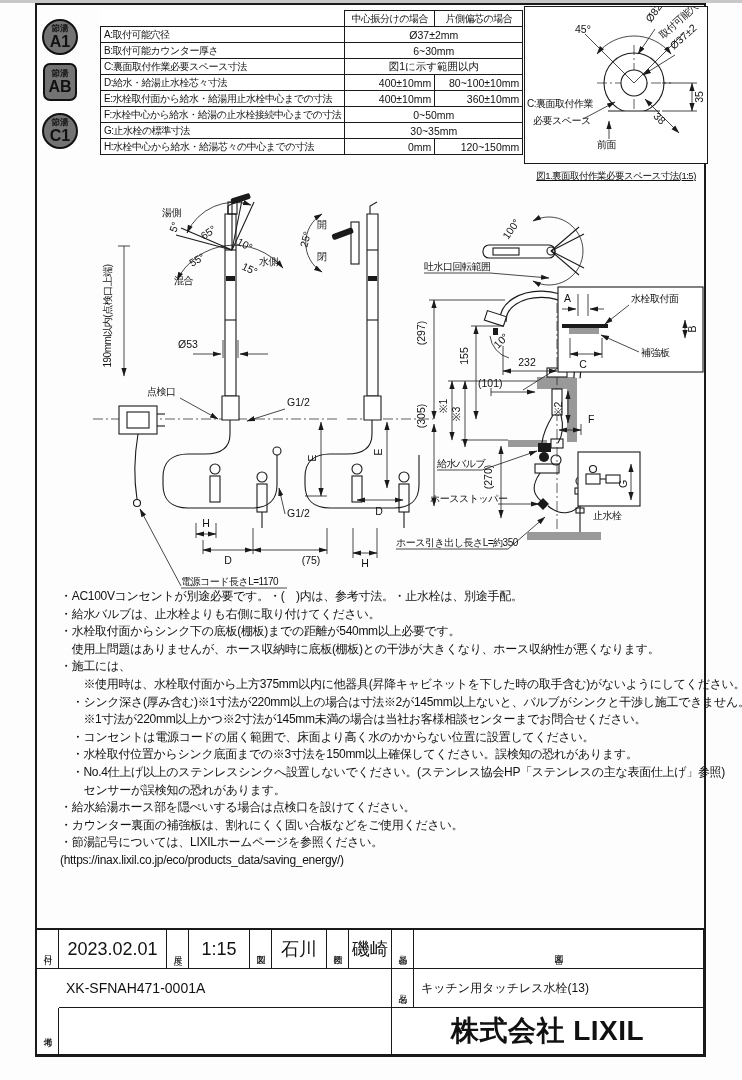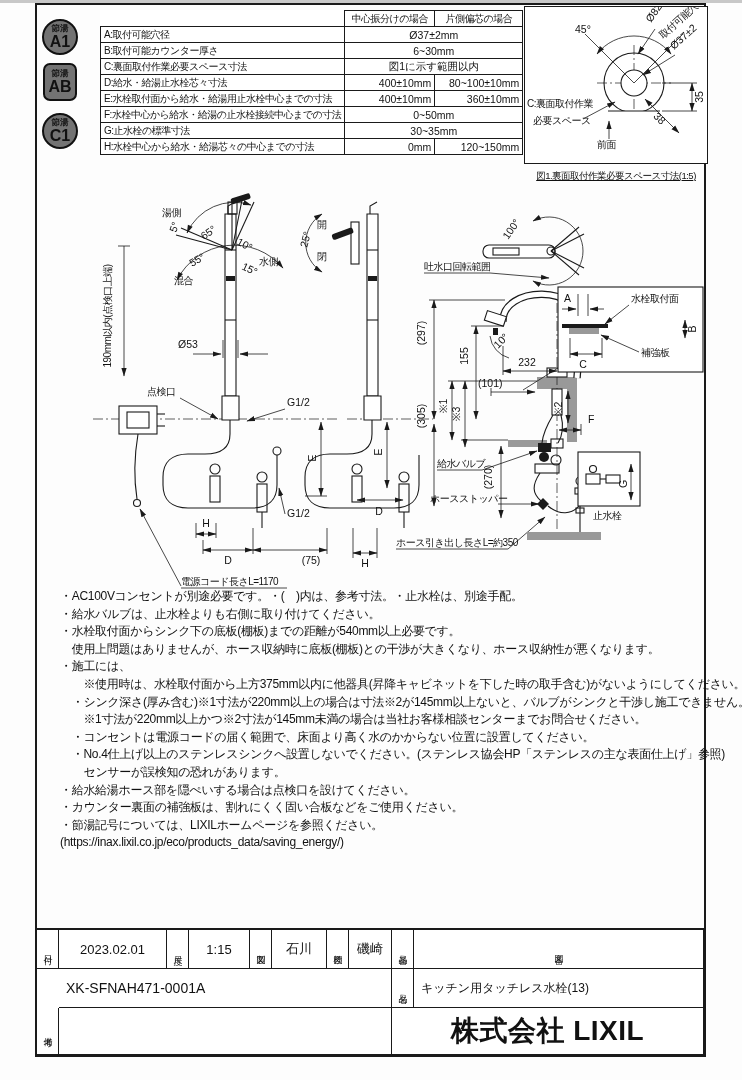--- a/index.html
+++ b/index.html
@@ -44,21 +44,21 @@
   .notes{position:absolute;left:60px;top:588px;width:648px;}
   .note{white-space:pre;font-size:12px;line-height:17.6px;letter-spacing:-0.3px;}
   
   .tblock{position:absolute;left:35px;top:928px;width:671px;height:129px;box-sizing:border-box;
           border:2px solid #1a1a1a;background:#fff;display:grid;
           grid-template-columns:22px 108px 22px 61px 22px 55px 22px 43px 22px 1fr;
           grid-template-rows:39px 39px 1fr;}
   .tc{border-right:1.2px solid #1a1a1a;border-bottom:1.2px solid #1a1a1a;display:flex;align-items:center;
       justify-content:center;box-sizing:border-box;overflow:hidden;}
   .vlab{writing-mode:vertical-rl;text-orientation:upright;font-size:9px;letter-spacing:1px;}
-  .val{font-size:13px;}
+  .val{font-size:18px;}
   .left{justify-content:flex-start;padding-left:7px;}
   .big{font-size:14px;}
   .prod{font-size:12px;}
   .company{font-size:28px;font-weight:bold;letter-spacing:0.5px;text-align:center;}
 </style>
 </head>
 <body>
 
 <div class="page">
   <div class="topstrip"></div>
@@ -416,20 +416,21 @@
   <div class="notes">
     <div class="note">・AC100Vコンセントが別途必要です。・(　)内は、参考寸法。・止水栓は、別途手配。</div>
     <div class="note">・給水バルブは、止水栓よりも右側に取り付けてください。</div>
     <div class="note">・水栓取付面からシンク下の底板(棚板)までの距離が540mm以上必要です。</div>
     <div class="note">　使用上問題はありませんが、ホース収納時に底板(棚板)との干渉が大きくなり、ホース収納性が悪くなります。</div>
     <div class="note">・施工には、</div>
     <div class="note">　　※使用時は、水栓取付面から上方375mm以内に他器具(昇降キャビネットを下した時の取手含む)がないようにしてください。</div>
     <div class="note">　・シンク深さ(厚み含む)※1寸法が220mm以上の場合は寸法※2が145mm以上ないと、バルブがシンクと干渉し施工できません。</div>
     <div class="note">　　※1寸法が220mm以上かつ※2寸法が145mm未満の場合は当社お客様相談センターまでお問合せください。</div>
     <div class="note">　・コンセントは電源コードの届く範囲で、床面より高く水のかからない位置に設置してください。</div>
+    <div class="note">　・水栓取付位置からシンク底面までの※3寸法を150mm以上確保してください。誤検知の恐れがあります。</div>
     <div class="note">　・No.4仕上げ以上のステンレスシンクへ設置しないでください。(ステンレス協会HP「ステンレスの主な表面仕上げ」参照)</div>
     <div class="note">　　センサーが誤検知の恐れがあります。</div>
     <div class="note">・給水給湯ホース部を隠ぺいする場合は点検口を設けてください。</div>
     <div class="note">・カウンター裏面の補強板は、割れにくく固い合板などをご使用ください。</div>
     <div class="note">・節湯記号については、LIXILホームページを参照ください。</div>
     <div class="note">(https://inax.lixil.co.jp/eco/products_data/saving_energy/)</div>
   </div>
 
   <div class="tblock">
     <div class="tc vlab">日付</div>

